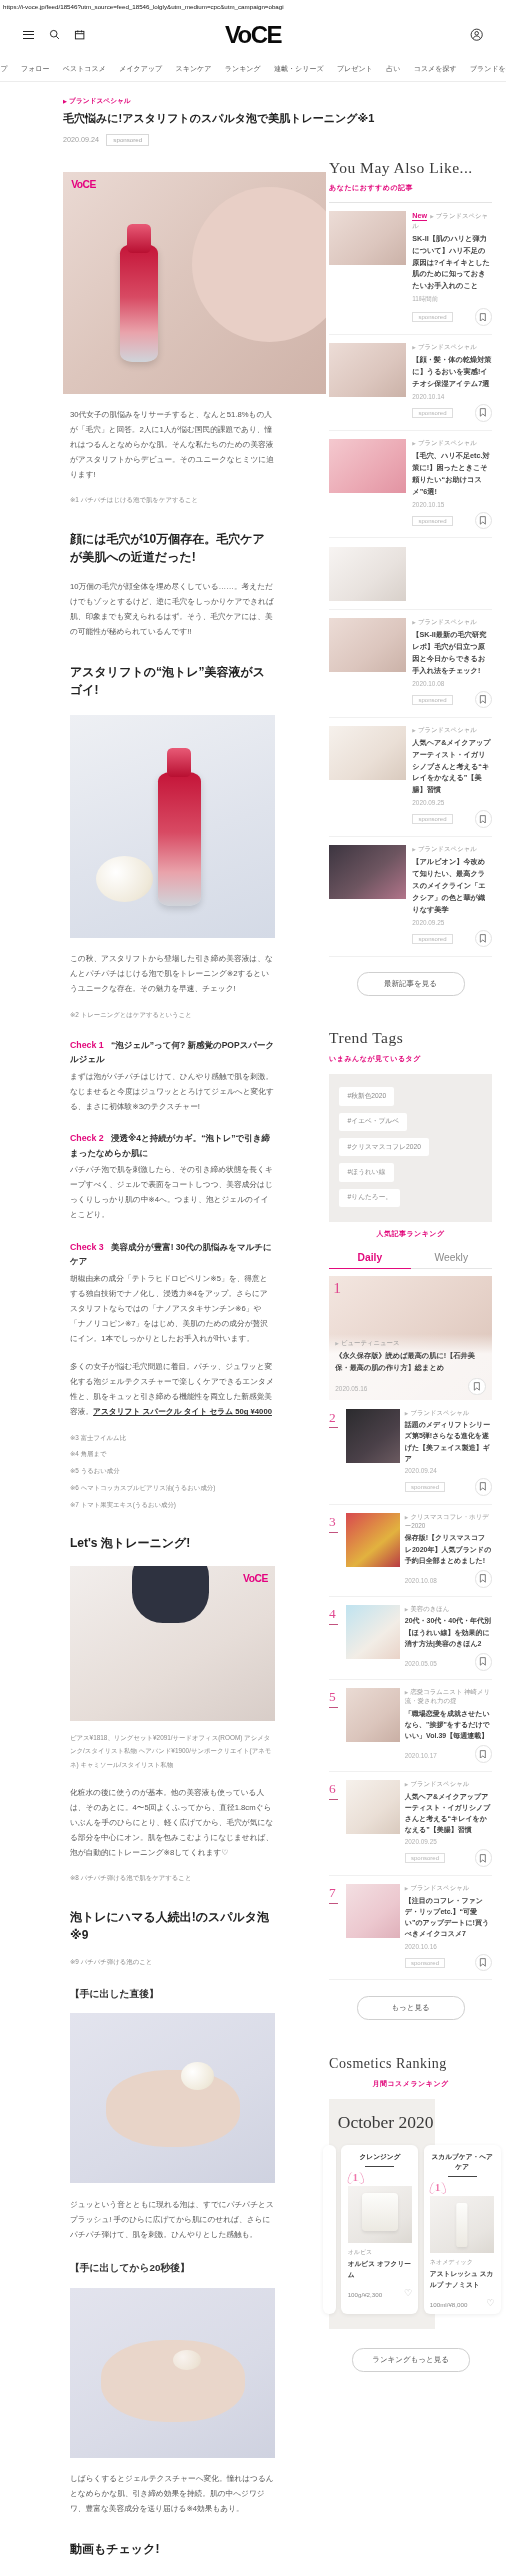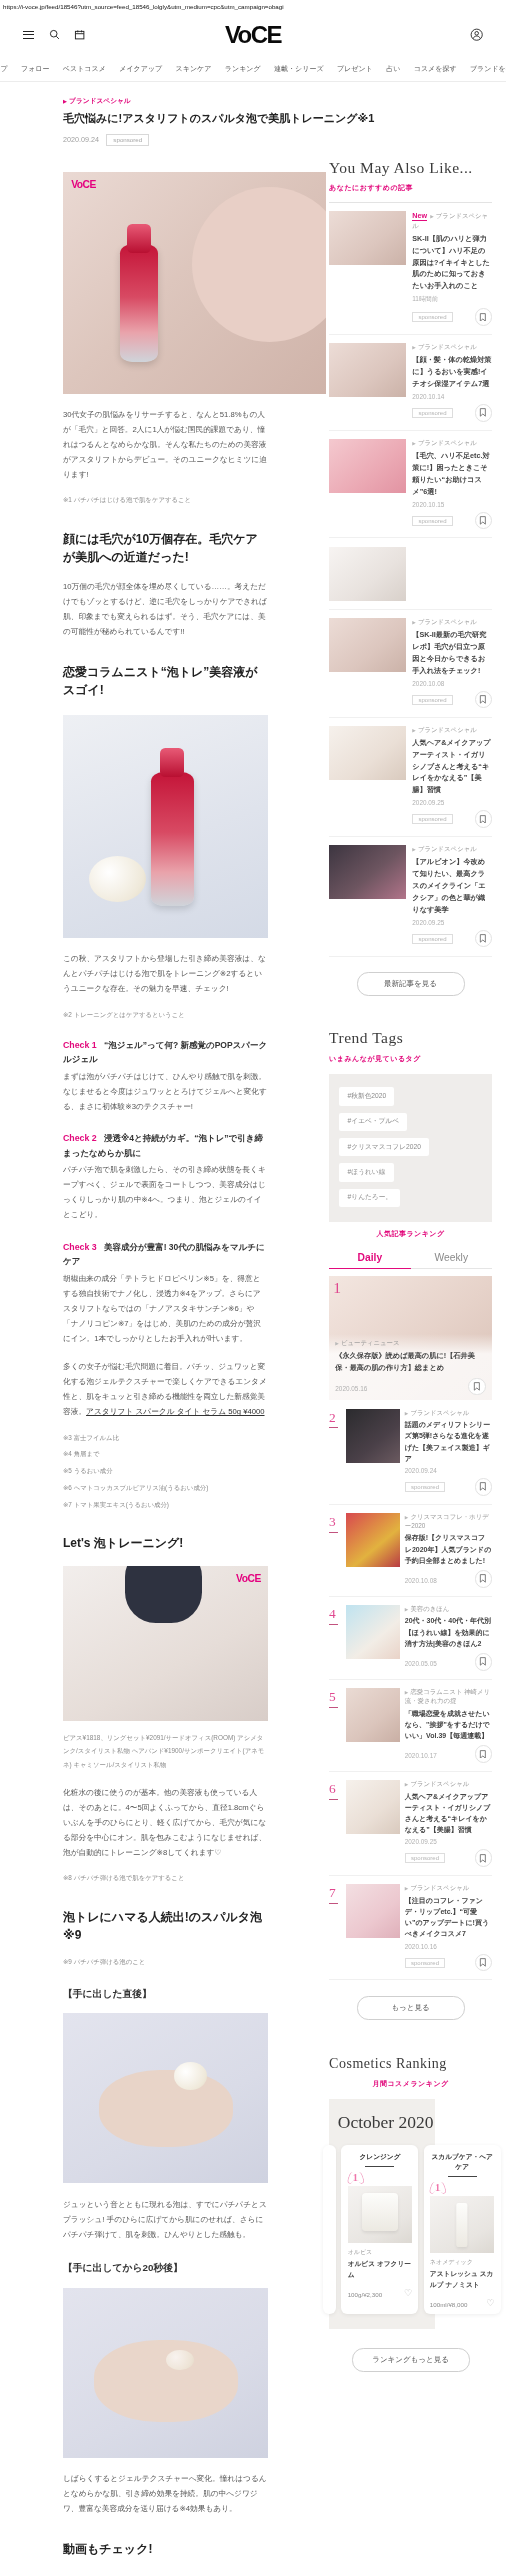--- a/index.html
+++ b/index.html
@@ -24,42 +24,42 @@
   .crumb{font-size:6.7px;color:var(--pink);font-weight:bold}
   .crumb::before{content:"▶";font-size:5.2px;margin-right:2.1px}
   h1.title{font-size:11px;line-height:1.3;color:#222;white-space:nowrap;margin-top:5.2px;font-weight:800}
   .meta{display:flex;align-items:center;gap:7.2px;margin-top:8.2px}
   .date{font-size:7.2px;color:#a0a0a0}
   .sp-badge{font-size:6.2px;color:#a6a6a6;border:0.5px solid #d8d8d8;padding:1.5px 6.2px;background:#fff}
   
   .page{display:flex;align-items:flex-start;padding:13.4px 0 0 63px}
   main{width:263px;flex:none}
   aside{width:166px;flex:none;margin-left:0;padding-left:3.1px}
-  .in{width:205px;margin-left:0}
+  .in{width:205px;margin-left:7px}
   
   .ph{position:relative;background:linear-gradient(135deg,#ead9d3,#ddc6bd 45%,#cfb3a9);overflow:hidden}
   .ph .wm{position:absolute;font-weight:900;font-size:10.3px;color:#e4007f;letter-spacing:-0.5px}
   .blob{position:absolute;border-radius:50%;filter:blur(0.5px)}
   .hero{width:263px;height:222px;margin-top:12.4px}
   .figp{width:205px;height:223px;background:linear-gradient(160deg,#eef0f4,#dfe3ec 55%,#d4dae6)}
   .figw{width:205px;height:155px;background:linear-gradient(150deg,#f2eeec,#e6ddd8 60%,#d8cdc8)}
   .figh{width:205px;height:170px;background:linear-gradient(150deg,#e3e4ee,#d9dbe7 60%,#cfd2e0)}
   .bottle{position:absolute;width:38px;height:118px;border-radius:12.4px/9.3px;
           background:linear-gradient(180deg,#c41438,#d84a63 45%,#e9a3ab 75%,#cfd4da);box-shadow:0 3.1px 7.2px rgba(0,0,0,.15)}
   .bcap{position:absolute;width:24px;height:29px;border-radius:5.2px;background:linear-gradient(180deg,#e85a76,#b80f31)}
   .foam{position:absolute;border-radius:50%;background:radial-gradient(circle at 35% 35%,#fff,#efe9da 70%,#e2d9c4)}
   
   p.body{font-size:7.7px;line-height:1.95;color:#555;margin-top:13.4px}
   .note{font-size:6.4px;color:#8a8a8a;margin-top:12.4px;line-height:1.8}
   h2.h{font-size:12px;line-height:1.5;color:#222;font-weight:800;margin-top:24px}
   .check-lbl{color:var(--pink);font-weight:800;font-size:8.8px;margin-right:7.2px}
   .check-t{font-size:8.5px;font-weight:800;color:#333;line-height:1.7}
   .check{margin-top:17.5px}
   .check p{margin-top:3.1px}
-  a.ilink{color:#333;font-weight:400;text-decoration:underline;cursor:pointer}
+  a.ilink{color:#333;font-weight:700;text-decoration:underline;cursor:pointer}
   .subh{font-size:9.8px;font-weight:700;color:#333;margin-top:20.6px}
   .capt{font-size:6.4px;color:#8a8a8a;line-height:2.1;margin-top:9.3px}
   
   .sb-h{font-size:15.5px;color:#3c3c3c;letter-spacing:0.5px}
   .sb-sub{font-size:7px;color:var(--pink);font-weight:800;margin-top:6.2px;letter-spacing:0.5px}
   .sb-div{border-bottom:0.5px solid #e3e3e3;margin-top:8.2px}
   .rec-item{display:flex;gap:6.2px;padding:8.2px 0;border-bottom:0.5px solid #f0f0f0}
   .rec-th{width:77px;height:54px;flex:none;background:linear-gradient(140deg,#ecdcd6,#dcc6be 60%,#cbb2a8)}
   .rec-tx{flex:1;min-width:0}
   .cat{font-size:6.4px;color:#9a9a9a}
@@ -179,21 +179,21 @@
     <div class="bcap" style="left:64px;top:52px"></div>
   </div>
 
   <div class="in">
     <p class="body">30代女子の肌悩みをリサーチすると、なんと51.8%もの人が「毛穴」と回答。2人に1人が悩む国民的課題であり、憧れはつるんとなめらかな肌。そんな私たちのための美容液がアスタリフトからデビュー。そのユニークなヒミツに迫ります!</p>
     <div class="note">※1 パチパチはじける泡で肌をケアすること</div>
 
     <h2 class="h">顔には毛穴が10万個存在。毛穴ケアが美肌への近道だった!</h2>
     <p class="body">10万個の毛穴が顔全体を埋め尽くしている……。考えただけでもゾッとするけど、逆に毛穴をしっかりケアできれば肌、印象までも変えられるはず。そう、毛穴ケアには、美の可能性が秘められているんです!!</p>
 
-    <h2 class="h">恋愛コラムニスト“泡トレ”美容液がスゴイ!</h2>
+    <h2 class="h">アスタリフトの“泡トレ”美容液がスゴイ!</h2>
 
     <div class="ph figp" style="margin-top:15.5px">
       <div class="foam" style="width:57px;height:46px;left:26px;bottom:36px"></div>
       <div class="bottle" style="left:88px;top:57px;width:43px;height:134px"></div>
       <div class="bcap" style="left:97px;top:33px"></div>
     </div>
 
     <p class="body">この秋、アスタリフトから登場した引き締め美容液は、なんとパチパチはじける泡で肌をトレーニング※2するというユニークな存在。その魅力を早速、チェック!</p>
     <div class="note">※2 トレーニングとはケアするということ</div>
 

